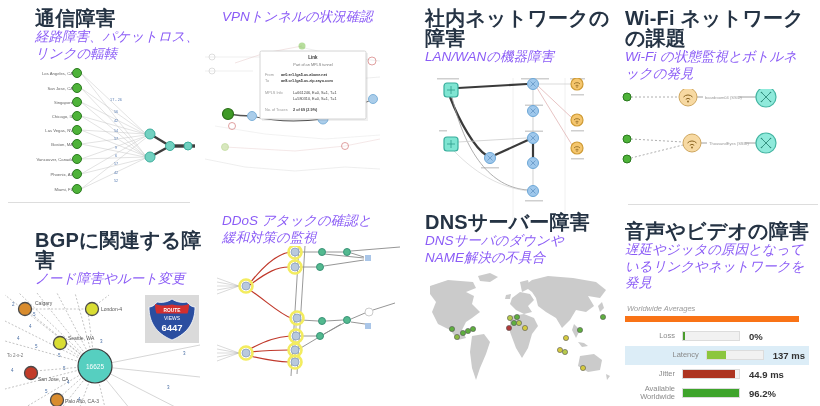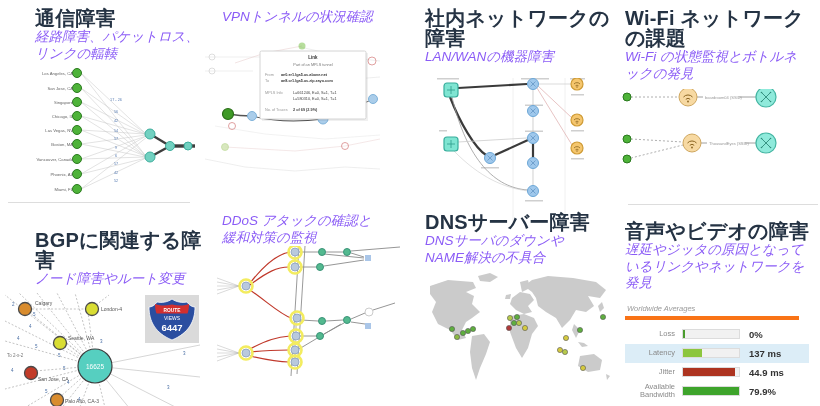--- a/index.html
+++ b/index.html
@@ -6,24 +6,24 @@
   body{width:820px;height:406px;position:relative;overflow:hidden;
        font-family:"Liberation Sans","DejaVu Sans",sans-serif;}
   .panel{position:absolute;}
   .p-title{font-weight:bold;font-size:20px;line-height:20px;color:#253344;letter-spacing:.2px;}
   .p-sub{font-size:13.5px;line-height:16.5px;color:#8b5cf6;margin-top:1px;font-style:italic;}
   .viz{position:relative;}
   .viz svg{display:block;}
   .hairline{position:absolute;height:1px;background:#ddd;}
   
   .m-head{font-size:7.5px;font-style:italic;color:#9a9a9a;padding:0 2px 3px 2px;
-          border-bottom:4px solid #f97316;margin-bottom:5px;width:170px;}
+          border-bottom:6px solid #f97316;margin-bottom:5px;width:170px;}
   .m-rows{width:184px;}
   .m-row{display:flex;align-items:center;height:19px;padding:0 4px;}
-  .m-row.hl{background:#dcedf7;}
+  .m-row.hl{background:#dcedf7;justify-content:flex-end;}
   .m-label{width:46px;text-align:right;font-size:7.5px;line-height:8px;color:#8a8a8a;margin-right:7px;flex-shrink:0;}
   .m-track{width:56px;height:8px;background:#f1f1f1;border:1px solid #dcdcdc;flex-shrink:0;}
   .m-fill{height:100%;}
   .m-value{margin-left:9px;font-size:9.5px;font-weight:bold;color:#333;}
 </style>
 </head>
 <body>
 
 <div class="panel" style="left:35px;top:8px;width:172px;">
   <div class="p-title">通信障害</div>
@@ -447,21 +447,21 @@
           <div class="m-value">137 ms</div>
         </div>
         <div class="m-row">
           <div class="m-label">Jitter</div>
           <div class="m-track">
             <div class="m-fill" style="width: 92%; background: rgb(173, 52, 32);"></div>
           </div>
           <div class="m-value">44.9 ms</div>
         </div>
         <div class="m-row">
-          <div class="m-label">Available Bandwidth</div>
+          <div class="m-label">Available Worldwide</div>
           <div class="m-track">
             <div class="m-fill" style="width: 100%; background: rgb(62, 164, 43);"></div>
           </div>
-          <div class="m-value">79.9%</div>
+          <div class="m-value">96.2%</div>
         </div>
       </div>
   </div>
 </div>
 
 </body></html>

